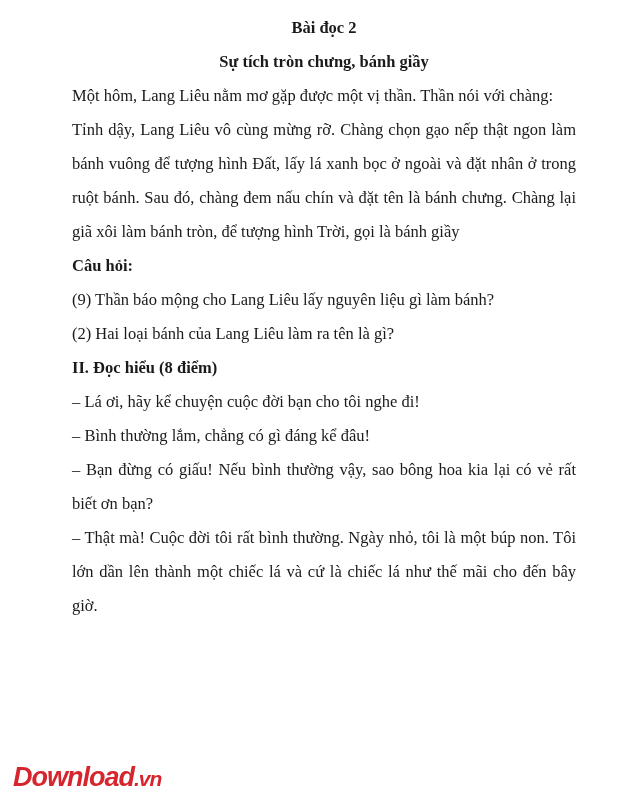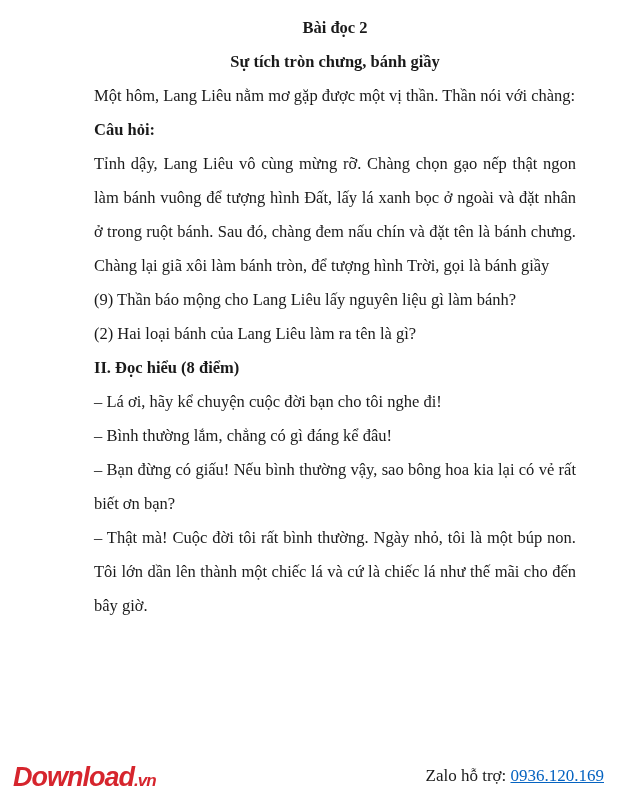--- a/index.html
+++ b/index.html
@@ -10,21 +10,21 @@
   }
   body {
     width: 632px;
     height: 798px;
     position: relative;
     overflow: hidden;
     font-family: "Liberation Serif", serif;
     color: #1a1a1a;
   }
   .doc {
-    padding: 11px 56px 0 94px;
+    padding: 11px 56px 0 72px;
   }
   .doc .block {
     font-size: 16.5px;
     line-height: 34px;
     margin: 0;
   }
   .center { text-align: center; }
   .bold   { font-weight: bold; }
   .just   { text-align: justify; }
   .footer {
@@ -39,21 +39,21 @@
     font-family: "Liberation Sans", sans-serif;
     font-style: italic;
     font-weight: bold;
     color: #d6252d;
     font-size: 27px;
     letter-spacing: -1px;
     line-height: 1;
     white-space: nowrap;
   }
   .footer-logo .suffix {
-    font-size: 17px;
+    font-size: 21px;
   }
   .footer-zalo {
     position: absolute;
     right: 28px;
     bottom: 12px;
     font-size: 17px;
     line-height: 1.2;
     white-space: nowrap;
   }
   .zalo-link {
@@ -62,27 +62,26 @@
     cursor: pointer;
   }
 </style>
 </head>
 <body>
 
 <div class="doc">
   <div class="block center bold">Bài đọc 2</div>
   <div class="block center bold">Sự tích tròn chưng, bánh giầy</div>
   <div class="block">Một hôm, Lang Liêu nằm mơ gặp được một vị thần. Thần nói với chàng:</div>
+  <div class="block just">Tỉnh dậy, Lang Liêu vô cùng mừng rỡ. Chàng chọn gạo nếp thật ngon làm bánh vuông để tượng hình Đất, lấy lá xanh bọc ở ngoài và đặt nhân ở trong ruột bánh. Sau đó, chàng đem nấu chín và đặt tên là bánh chưng. Chàng lại giã xôi làm bánh tròn, để tượng hình Trời, gọi là bánh giầy</div>
   <div class="block bold">Câu hỏi:</div>
-  <div class="block just">Tỉnh dậy, Lang Liêu vô cùng mừng rỡ. Chàng chọn gạo nếp thật ngon làm bánh vuông để tượng hình Đất, lấy lá xanh bọc ở ngoài và đặt nhân ở trong ruột bánh. Sau đó, chàng đem nấu chín và đặt tên là bánh chưng. Chàng lại giã xôi làm bánh tròn, để tượng hình Trời, gọi là bánh giầy</div>
   <div class="block">(9) Thần báo mộng cho Lang Liêu lấy nguyên liệu gì làm bánh?</div>
   <div class="block">(2) Hai loại bánh của Lang Liêu làm ra tên là gì?</div>
   <div class="block bold">II. Đọc hiểu (8 điểm)</div>
   <div class="block">– Lá ơi, hãy kể chuyện cuộc đời bạn cho tôi nghe đi!</div>
   <div class="block">– Bình thường lắm, chẳng có gì đáng kể đâu!</div>
   <div class="block just">– Bạn đừng có giấu! Nếu bình thường vậy, sao bông hoa kia lại có vẻ rất biết ơn bạn?</div>
   <div class="block just">– Thật mà! Cuộc đời tôi rất bình thường. Ngày nhỏ, tôi là một búp non. Tôi lớn dần lên thành một chiếc lá và cứ là chiếc lá như thế mãi cho đến bây giờ.</div>
 </div>
 
 <div class="footer">
   <div class="footer-logo"><span>Download</span><span class="suffix">.vn</span></div>
-  <div class="footer-zalo"><span>Zalo hỗ trợ: </span><a class="zalo-link">0936.120.169</a></div>
 </div>
 
 </body></html>

